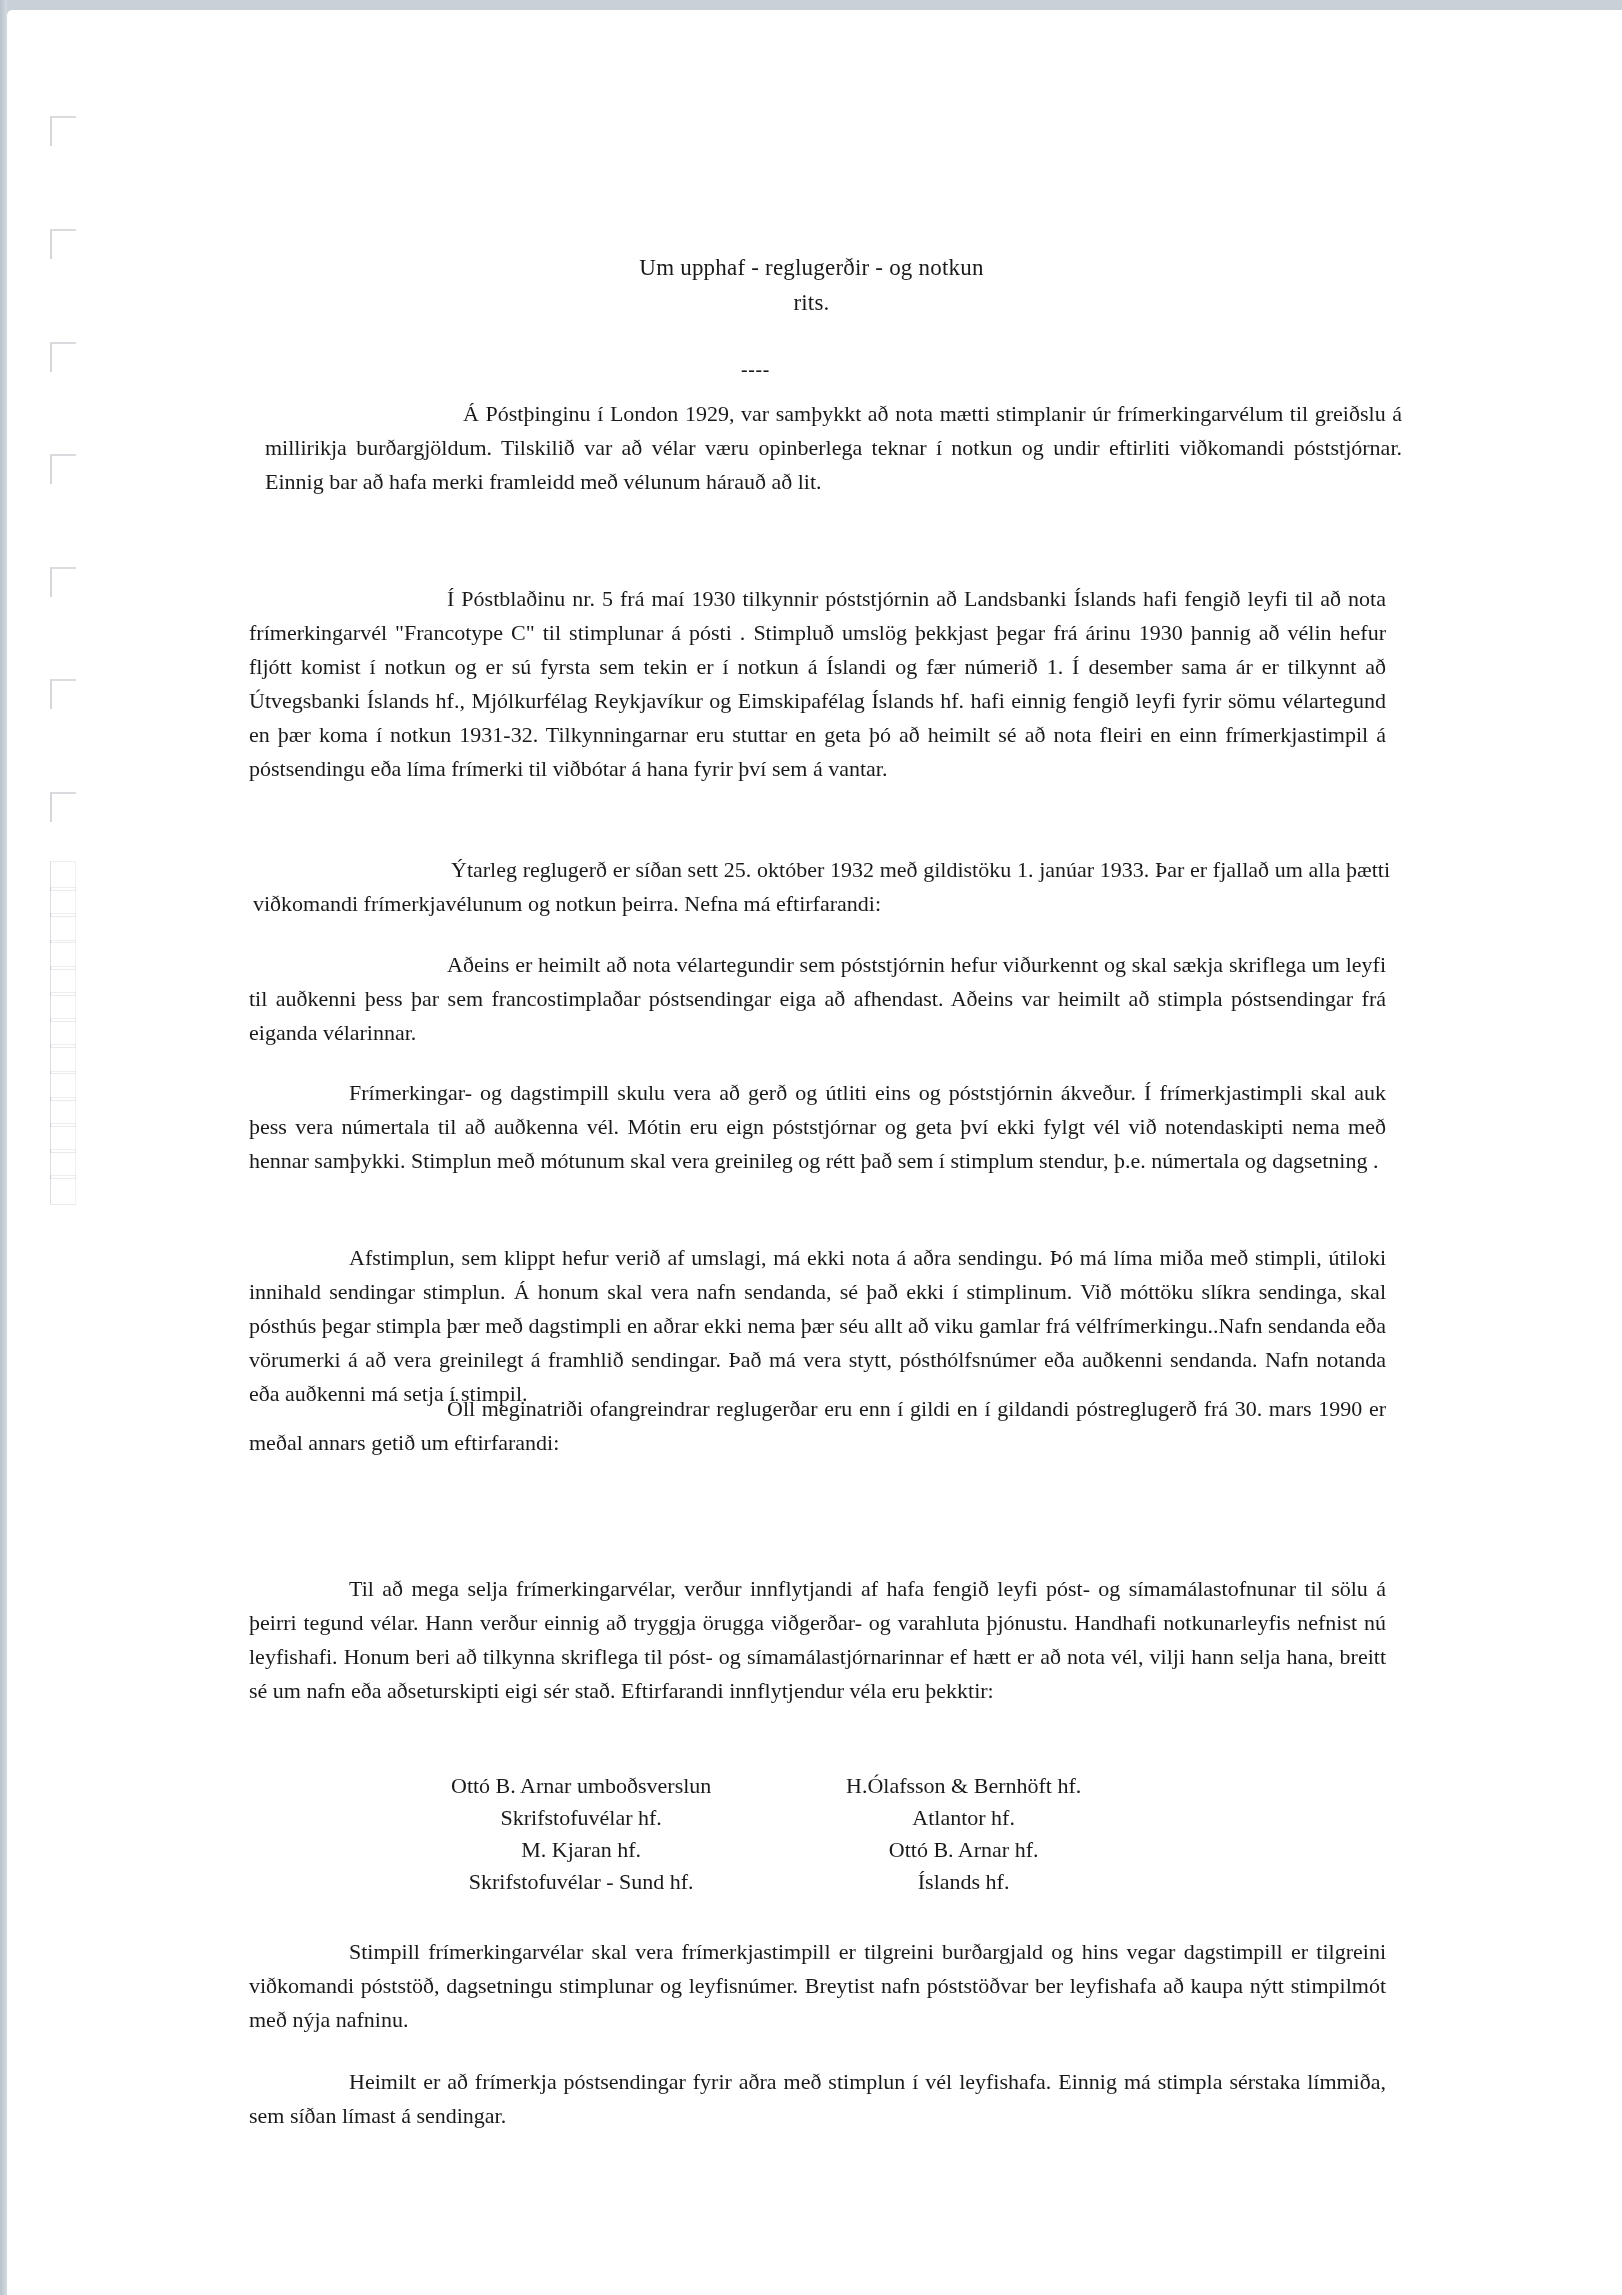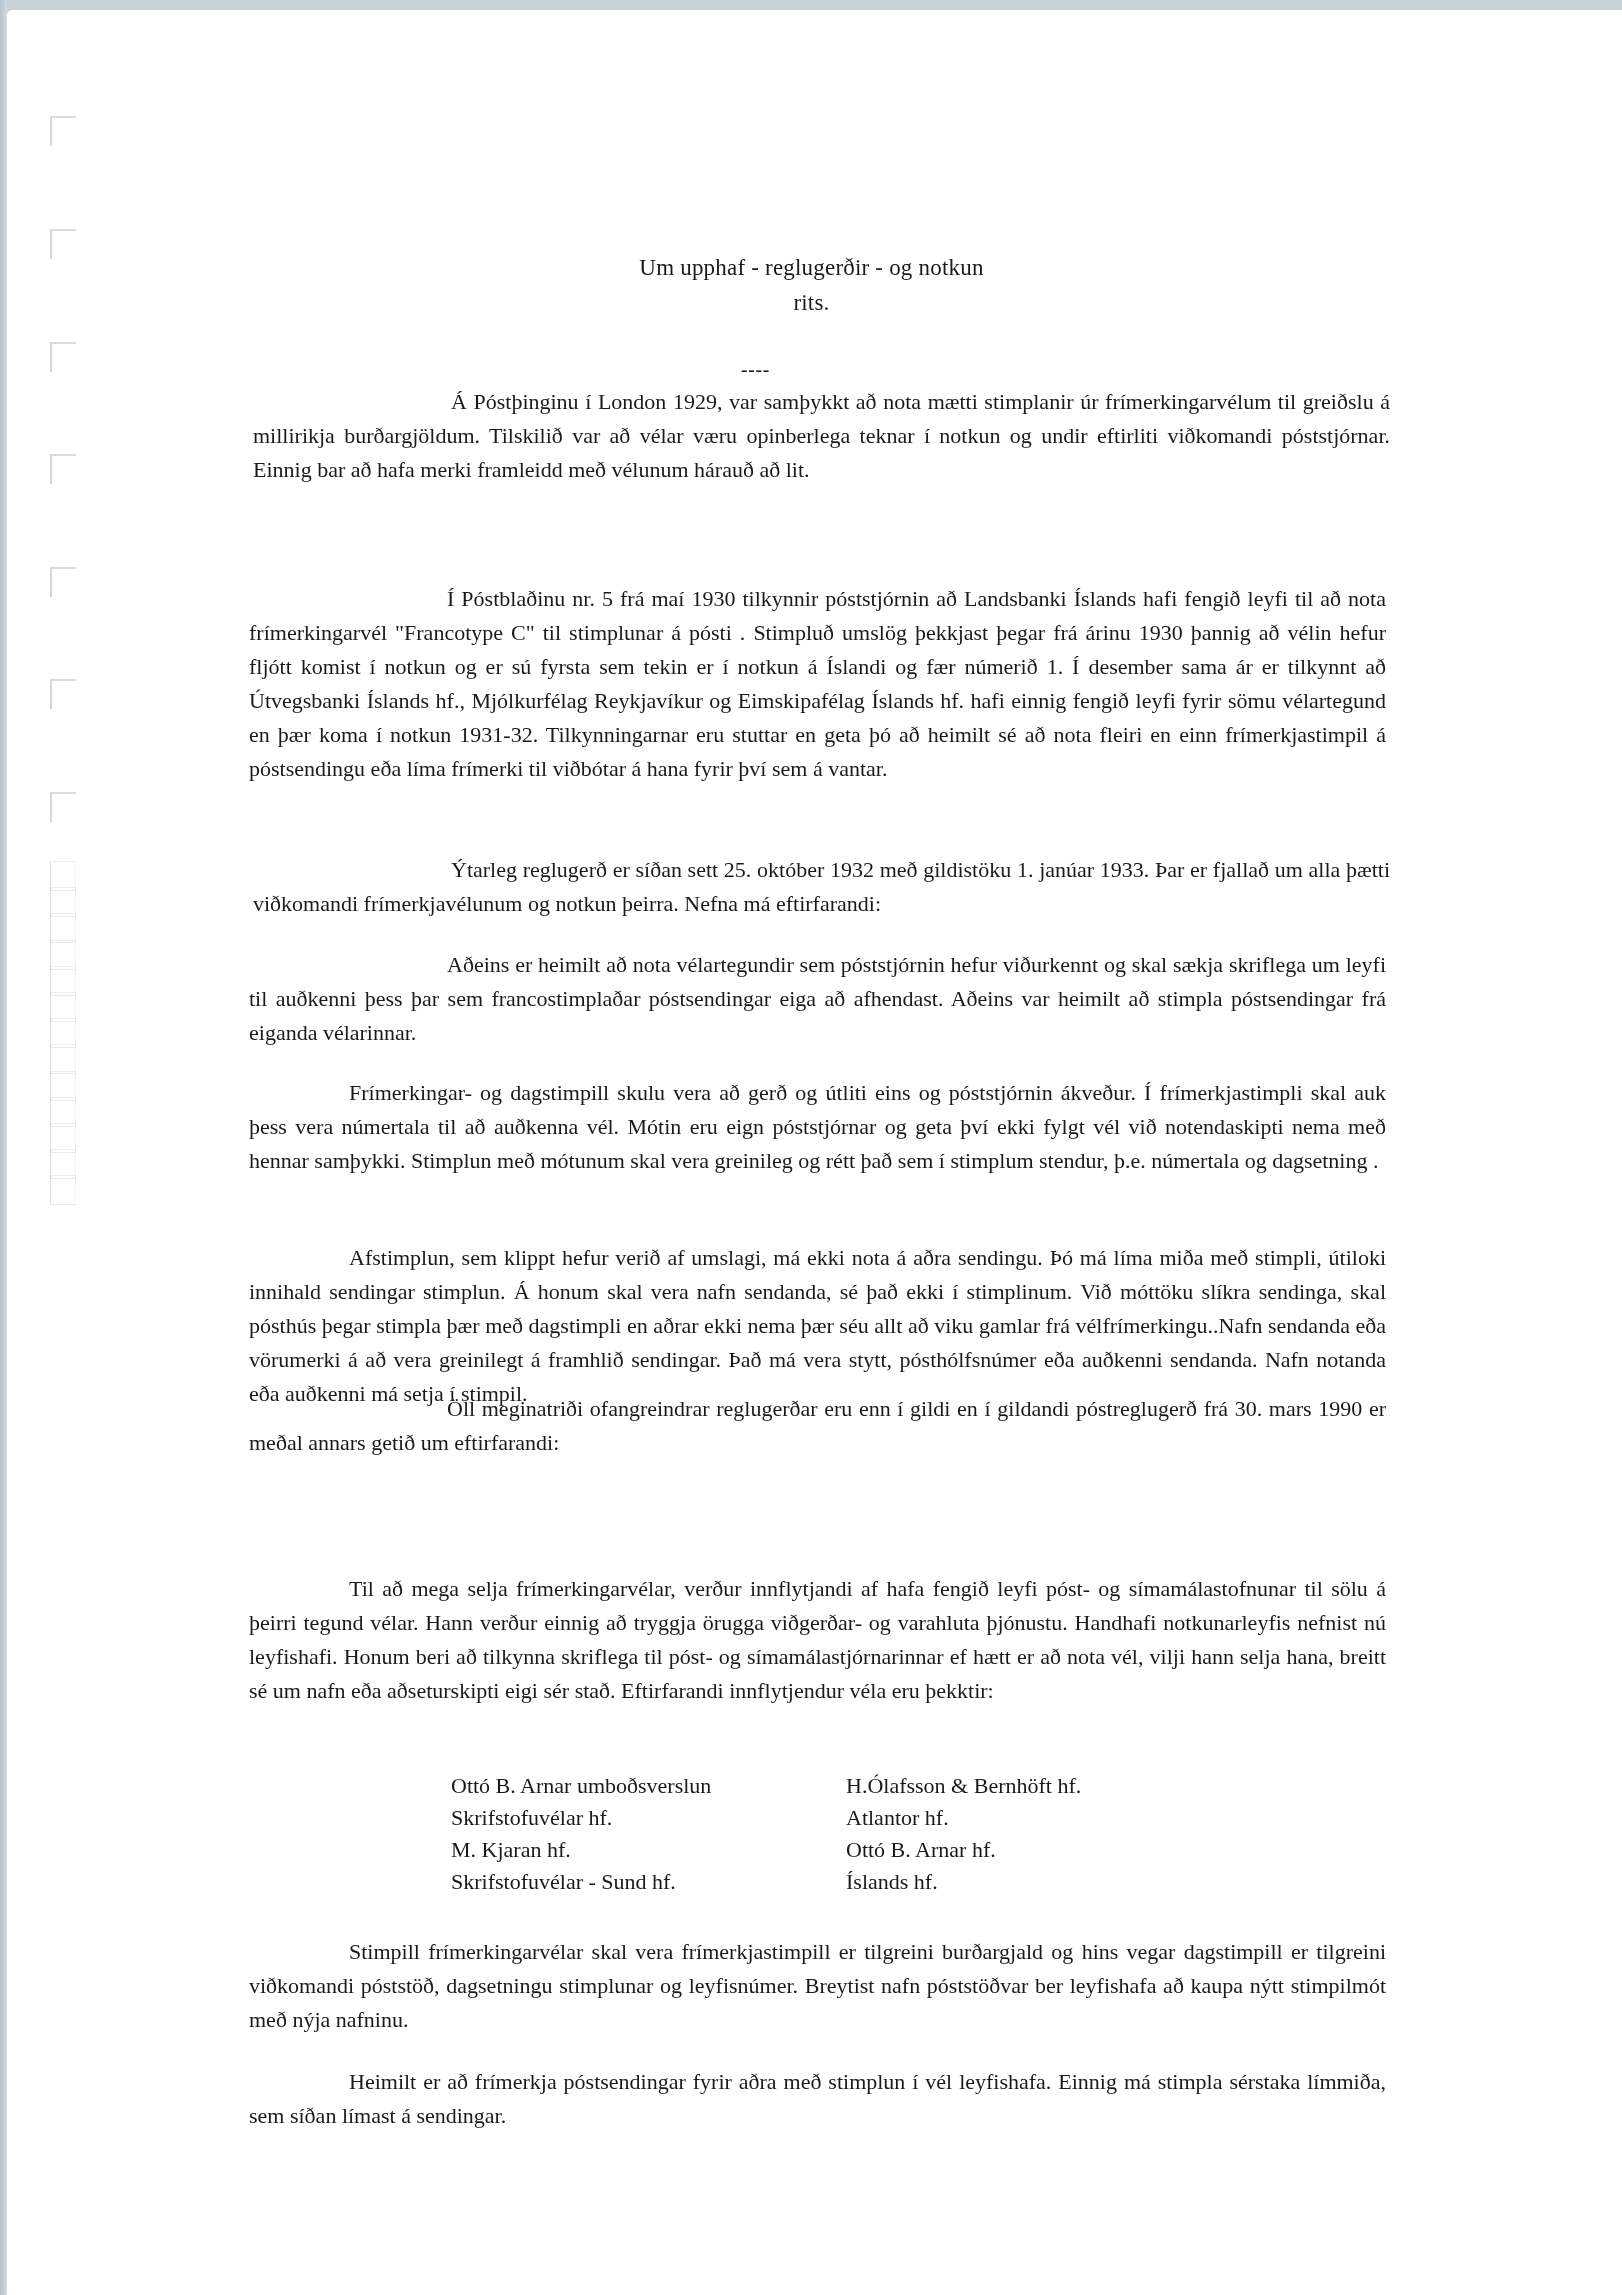--- a/index.html
+++ b/index.html
@@ -44,21 +44,21 @@
   }
   .para.indent-l { text-indent: 198px; }
   .para.indent-s { text-indent: 100px; }
   .list {
     position: absolute; left: 451px; top: 1770px;
     font-size: 22px; line-height: 32px;
   }
   .list .col { position: absolute; top: 0; white-space: nowrap; }
   .list .col.left { left: 0; }
   .list .col.right { left: 395px; }
-  .list .row { display: block; }
+  .list .row { display: block; text-align: center; }
 </style>
 </head>
 <body>
 
 <div class="edge-shadow"></div>
 
 <div class="page"></div>
 
 <div>
   <div class="hole" style="top:116px"></div>
@@ -81,21 +81,21 @@
   <div class="hole low" style="top:1123px"></div>
   <div class="hole low" style="top:1149px"></div>
   <div class="hole low" style="top:1175px"></div>
 </div>
 
 <div class="title" style="top:250px">Um upphaf  -  reglugerðir  -  og notkun</div>
 <div class="title" style="top:285px">rits.</div>
 
 <div class="sep">----</div>
 
-<p class="para indent-l" style="top:381px;margin:4px">Á Póstþinginu í London 1929, var samþykkt að nota mætti stimplanir úr frímerkingarvélum til greiðslu á millirikja burðargjöldum. Tilskilið var að vélar væru opinberlega teknar í notkun og undir eftirliti viðkomandi póststjórnar. Einnig bar að hafa merki framleidd með vélunum hárauð að lit.</p>
+<p class="para indent-l" style="top:381px;margin:16px">Á Póstþinginu í London 1929, var samþykkt að nota mætti stimplanir úr frímerkingarvélum til greiðslu á millirikja burðargjöldum. Tilskilið var að vélar væru opinberlega teknar í notkun og undir eftirliti viðkomandi póststjórnar. Einnig bar að hafa merki framleidd með vélunum hárauð að lit.</p>
 <p class="para indent-l" style="top:582px;margin:0">Í Póstblaðinu nr. 5 frá maí 1930 tilkynnir póststjórnin að Landsbanki Íslands hafi fengið leyfi til að nota frímerkingarvél "Francotype C" til stimplunar á pósti . Stimpluð umslög þekkjast þegar frá árinu 1930 þannig að vélin hefur fljótt komist í notkun og er sú fyrsta sem tekin er í notkun á Íslandi og fær númerið 1. Í desember sama ár er tilkynnt að Útvegsbanki Íslands hf., Mjólkurfélag Reykjavíkur og Eimskipafélag Íslands hf. hafi einnig fengið leyfi fyrir sömu vélartegund en þær koma í notkun 1931-32. Tilkynningarnar eru stuttar en geta þó að heimilt sé að nota fleiri en einn frímerkjastimpil á póstsendingu eða líma frímerki til viðbótar á hana fyrir því sem á vantar.</p>
 <p class="para indent-l" style="top:849px;margin:4px">Ýtarleg reglugerð er síðan sett 25. október 1932 með gildistöku 1. janúar 1933. Þar er fjallað um alla þætti viðkomandi frímerkjavélunum og notkun þeirra. Nefna má eftirfarandi:</p>
 <p class="para indent-l" style="top:948px;margin:0">Aðeins er heimilt að nota vélartegundir sem póststjórnin hefur viðurkennt og skal sækja skriflega um leyfi til auðkenni þess þar sem francostimplaðar póstsendingar eiga að afhendast. Aðeins var heimilt að stimpla póstsendingar frá eiganda vélarinnar.</p>
 <p class="para indent-s" style="top:1076px;margin:0">Frímerkingar- og dagstimpill skulu vera að gerð og útliti eins og póststjórnin ákveður. Í frímerkjastimpli skal auk þess vera númertala til að auðkenna vél. Mótin eru eign póststjórnar og geta því ekki fylgt vél við notendaskipti nema með hennar samþykki. Stimplun með mótunum skal vera greinileg og rétt það sem í stimplum stendur, þ.e. númertala og dagsetning .</p>
 <p class="para indent-s" style="top:1241px;margin:0">Afstimplun, sem klippt hefur verið af umslagi, má ekki nota á aðra sendingu. Þó má líma miða með stimpli, útiloki innihald sendingar stimplun. Á honum skal vera nafn sendanda, sé það ekki í stimplinum. Við móttöku slíkra sendinga, skal pósthús þegar stimpla þær með dagstimpli en aðrar ekki nema þær séu allt að viku gamlar frá vélfrímerkingu..Nafn sendanda eða vörumerki á að vera greinilegt á framhlið sendingar. Það má vera stytt, pósthólfsnúmer eða auðkenni sendanda. Nafn notanda eða auðkenni má setja í stimpil.</p>
 <p class="para indent-l" style="top:1392px;margin:0">Öll meginatriði ofangreindrar reglugerðar eru enn í gildi en í gildandi póstreglugerð frá 30. mars 1990 er meðal annars getið um eftirfarandi:</p>
 <p class="para indent-s" style="top:1572px;margin:0">Til að mega selja frímerkingarvélar, verður innflytjandi af hafa fengið leyfi póst- og símamálastofnunar til sölu á þeirri tegund vélar. Hann verður einnig að tryggja örugga viðgerðar- og varahluta þjónustu. Handhafi notkunarleyfis nefnist nú leyfishafi. Honum beri að tilkynna skriflega til póst- og símamálastjórnarinnar ef hætt er að nota vél, vilji hann selja hana, breitt sé um nafn eða aðseturskipti eigi sér stað. Eftirfarandi innflytjendur véla eru þekktir:</p>
 
 <div class="list">
   <div class="col left">

